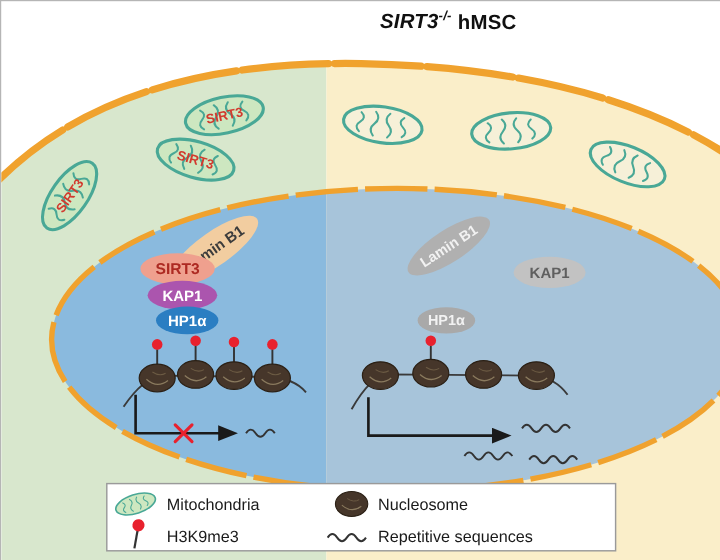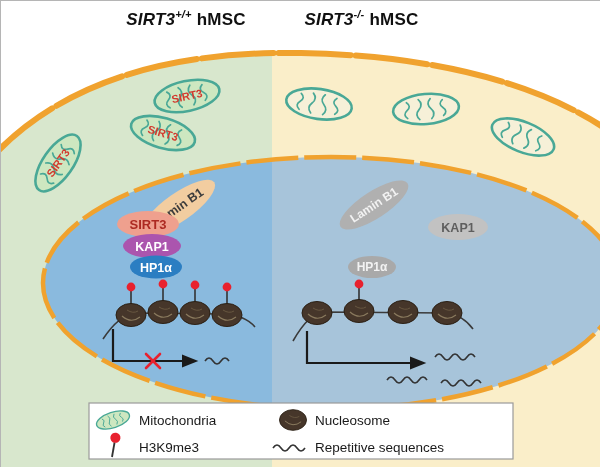--- a/index.html
+++ b/index.html
@@ -17,24 +17,21 @@
   .title .cellword{margin-left:5px;}
   svg{position:absolute;left:0;top:0;}
   svg text{font-family:"Liberation Sans",sans-serif;}
   .plabel{font-weight:700;}
 </style>
 </head>
 <body>
 
 <div class="stage">
 
-  <div class="title" style="left:70px;width:230px;">
-    <span class="gene">SIRT3</span><sup>+/+</sup><span class="cellword">hMSC</span>
-  </div>
-  <div class="title" style="left:273px;width:175px;">
+  <div class="title" style="left:285px;width:175px;">
     <span class="gene">SIRT3</span><sup>-/-</sup><span class="cellword">hMSC</span>
   </div>
 
   <svg width="600" height="467" viewBox="0 0 600 467">
     <defs>
       <clipPath id="clipLeft">
           <rect x="0" y="0" width="271" height="467"></rect>
         </clipPath>
       <clipPath id="clipRight">
           <rect x="271" y="0" width="329" height="467"></rect>

